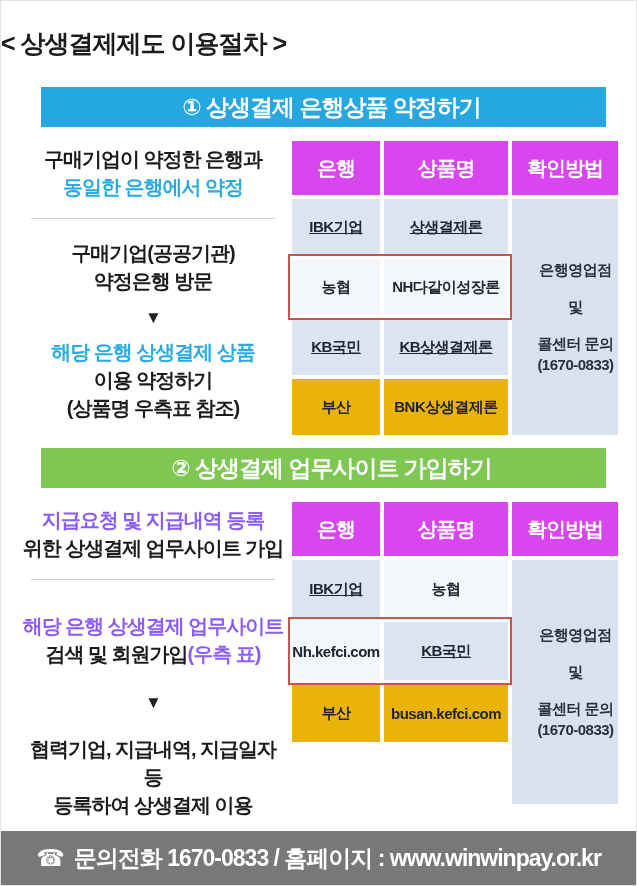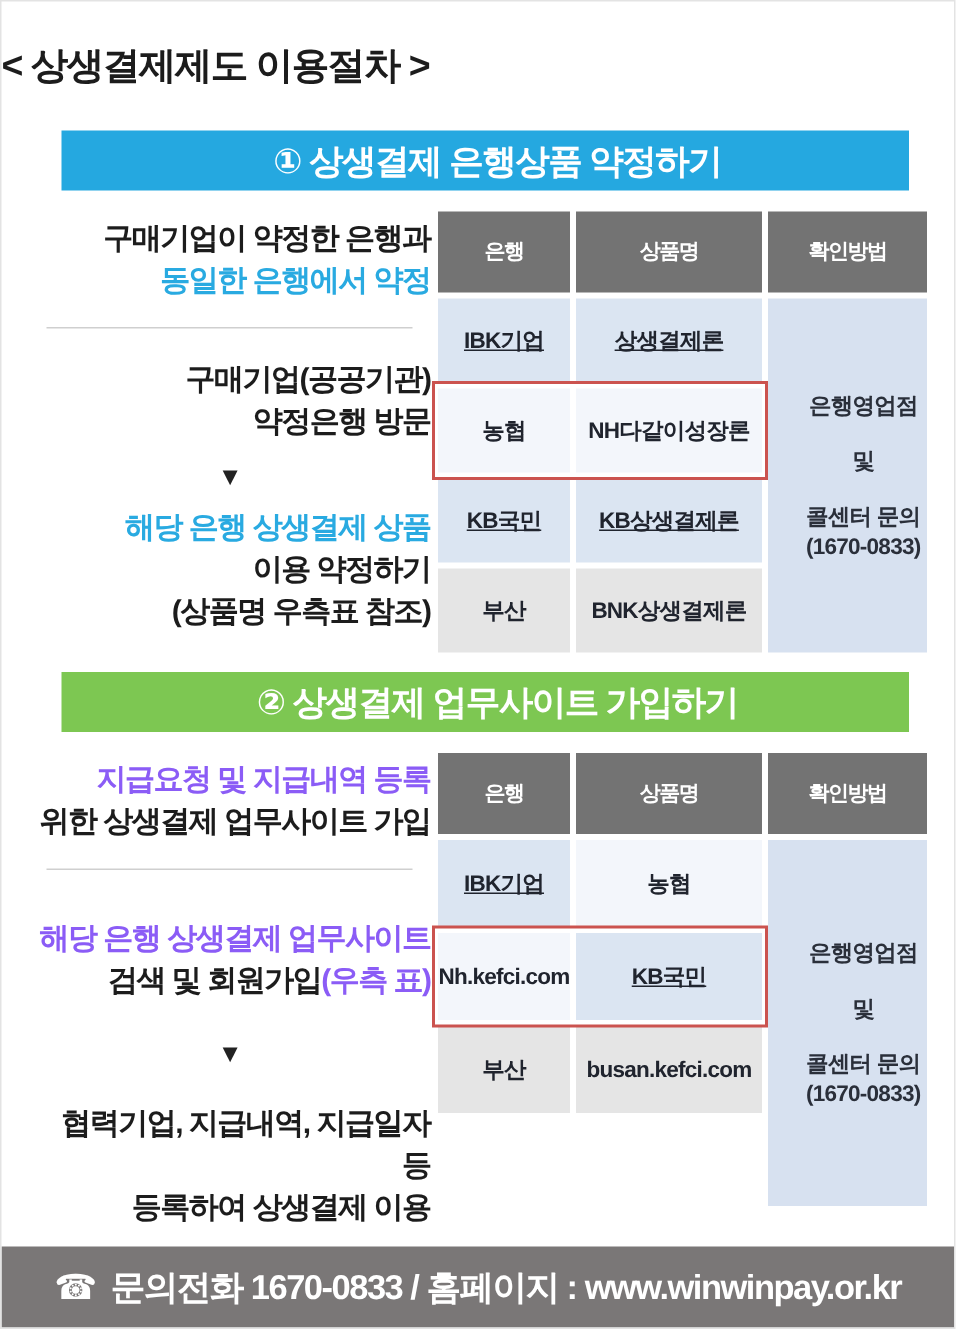--- a/index.html
+++ b/index.html
@@ -38,21 +38,21 @@
   }
   .left-col {
     width: 268px;
     text-align: center;
     font-weight: bold;
     font-size: 20px;
     color: #1c1c1c;
     letter-spacing: -1px;
     line-height: 28px;
   }
-  .left-col .block { margin-top: 4px; text-align: right; }
+  .left-col .block { margin-top: 4px; }
   .txt-blue  { color: #29aae1; }
   .txt-green { color: #8b5cf6; }
   .divider {
     border: none;
     border-top: 1px solid #cfcfcf;
     margin: 17px 12px 20px 12px;
   }
   .arrow {
     font-size: 17px;
     color: #222222;
@@ -63,37 +63,37 @@
   .tbl {
     position: relative;
     display: grid;
     grid-template-columns: 88px 124px 106px;
     column-gap: 4px;
     row-gap: 4px;
   }
   .tbl.rows56 { grid-template-rows: 54px repeat(4, 56px); }
   .tbl.rows58 { grid-template-rows: 54px repeat(4, 58px); }
   .th {
-    background: #737373;
+    background: #d946ef;
     color: #ffffff;
-    font-size: 14px;
+    font-size: 20px;
     font-weight: bold;
     display: flex; align-items: center; justify-content: center;
     letter-spacing: -1px;
   }
   .cell {
     display: flex; align-items: center; justify-content: center;
     font-size: 15px;
     font-weight: bold;
     color: #20242e;
     letter-spacing: -0.5px;
   }
   .bg-a { background: #dbe5f2; text-decoration: underline; }
   .bg-b { background: #f3f6fb; }
-  .bg-c { background: #e5e5e5; }
+  .bg-c { background: #eab308; }
   .method {
     grid-column: 3;
     grid-row: 2 / span 4;
     background: #d7e1f0;
     display: flex; flex-direction: column;
     align-items: center; justify-content: center;
     font-size: 15px; font-weight: bold; color: #2a2f3a;
     letter-spacing: -0.5px;
     padding-left: 21px;
   }

